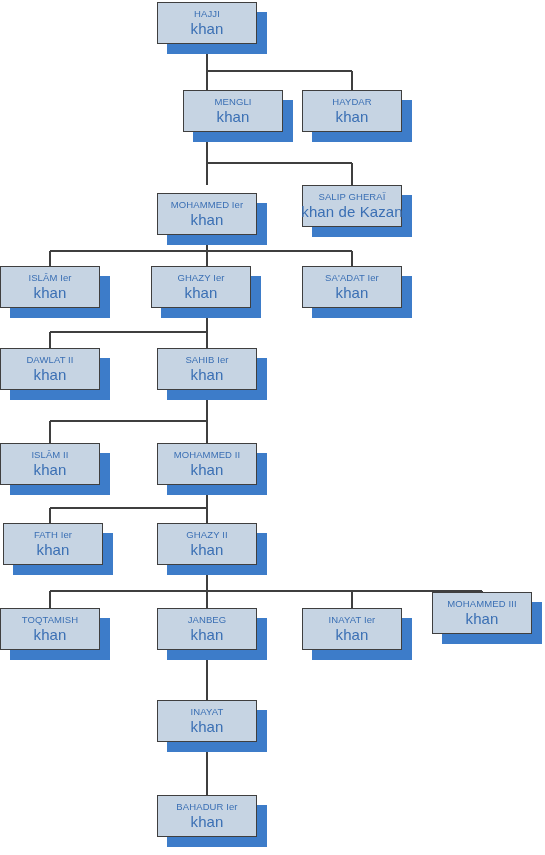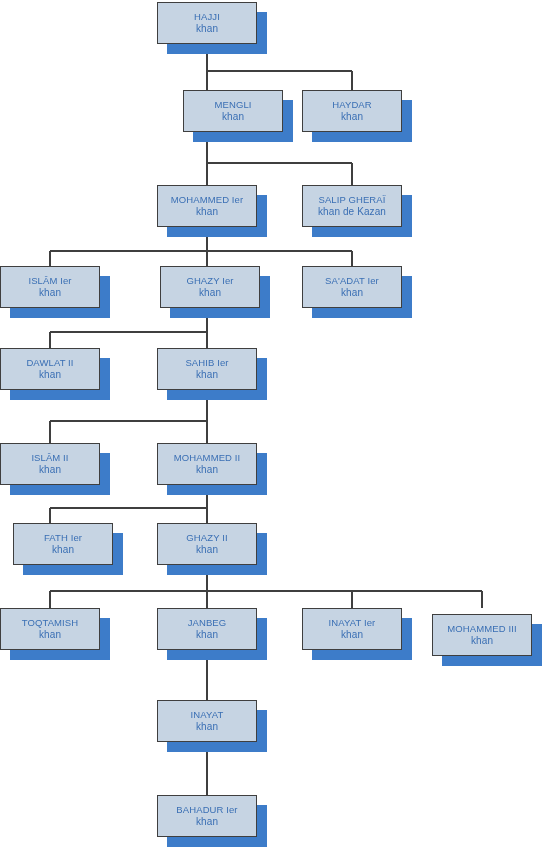--- a/index.html
+++ b/index.html
@@ -57,21 +57,21 @@
   }
   .node .name {
     color: #3a6fb4;
     font-size: 9.5px;
     text-align: right;
     white-space: nowrap;
     letter-spacing: 0.1px;
   }
   .node .title {
     color: #3a6fb4;
-    font-size: 10px;
+    font-size: 15px;
     text-align: center;
     white-space: nowrap;
     letter-spacing: 0.1px;
   }
 </style>
 </head>
 <body>
 
 <div id="chart">
   <svg id="lines" width="545" height="855">
@@ -128,42 +128,42 @@
           <div class="title">khan</div>
         </div>
       </div>
       <div class="node" style="left: 302px; top: 90px; text-decoration: underline;">
         <div class="shadow"></div>
         <div class="face">
           <div class="name">HAYDAR</div>
           <div class="title">khan</div>
         </div>
       </div>
-      <div class="node" style="left: 157px; top: 185px;">
+      <div class="node" style="left: 157px; top: 193px;">
         <div class="shadow"></div>
         <div class="face">
           <div class="name">MOHAMMED Ier</div>
           <div class="title">khan</div>
         </div>
       </div>
       <div class="node" style="left: 302px; top: 185px; border-radius: 14px;">
         <div class="shadow"></div>
         <div class="face">
           <div class="name">SALIP GHERAÏ</div>
           <div class="title">khan de Kazan</div>
         </div>
       </div>
       <div class="node" style="left: 0px; top: 266px;">
         <div class="shadow"></div>
         <div class="face">
           <div class="name">ISLÂM Ier</div>
           <div class="title">khan</div>
         </div>
       </div>
-      <div class="node" style="left: 160px; top: 266px;">
+      <div class="node" style="left: 151px; top: 266px;">
         <div class="shadow"></div>
         <div class="face">
           <div class="name">GHAZY Ier</div>
           <div class="title">khan</div>
         </div>
       </div>
       <div class="node" style="left: 302px; top: 266px;">
         <div class="shadow"></div>
         <div class="face">
           <div class="name">SA'ADAT Ier</div>
@@ -191,21 +191,21 @@
           <div class="title">khan</div>
         </div>
       </div>
       <div class="node" style="left: 157px; top: 443px;">
         <div class="shadow"></div>
         <div class="face">
           <div class="name">MOHAMMED II</div>
           <div class="title">khan</div>
         </div>
       </div>
-      <div class="node" style="left: 13px; top: 523px;">
+      <div class="node" style="left: 3px; top: 523px;">
         <div class="shadow"></div>
         <div class="face">
           <div class="name">FATH Ier</div>
           <div class="title">khan</div>
         </div>
       </div>
       <div class="node" style="left: 157px; top: 523px;">
         <div class="shadow"></div>
         <div class="face">
           <div class="name">GHAZY II</div>
@@ -226,21 +226,21 @@
           <div class="title">khan</div>
         </div>
       </div>
       <div class="node" style="left: 302px; top: 608px;">
         <div class="shadow"></div>
         <div class="face">
           <div class="name">INAYAT Ier</div>
           <div class="title">khan</div>
         </div>
       </div>
-      <div class="node" style="left: 432px; top: 614px;">
+      <div class="node" style="left: 432px; top: 592px;">
         <div class="shadow"></div>
         <div class="face">
           <div class="name">MOHAMMED III</div>
           <div class="title">khan</div>
         </div>
       </div>
       <div class="node" style="left: 157px; top: 700px;">
         <div class="shadow"></div>
         <div class="face">
           <div class="name">INAYAT</div>

